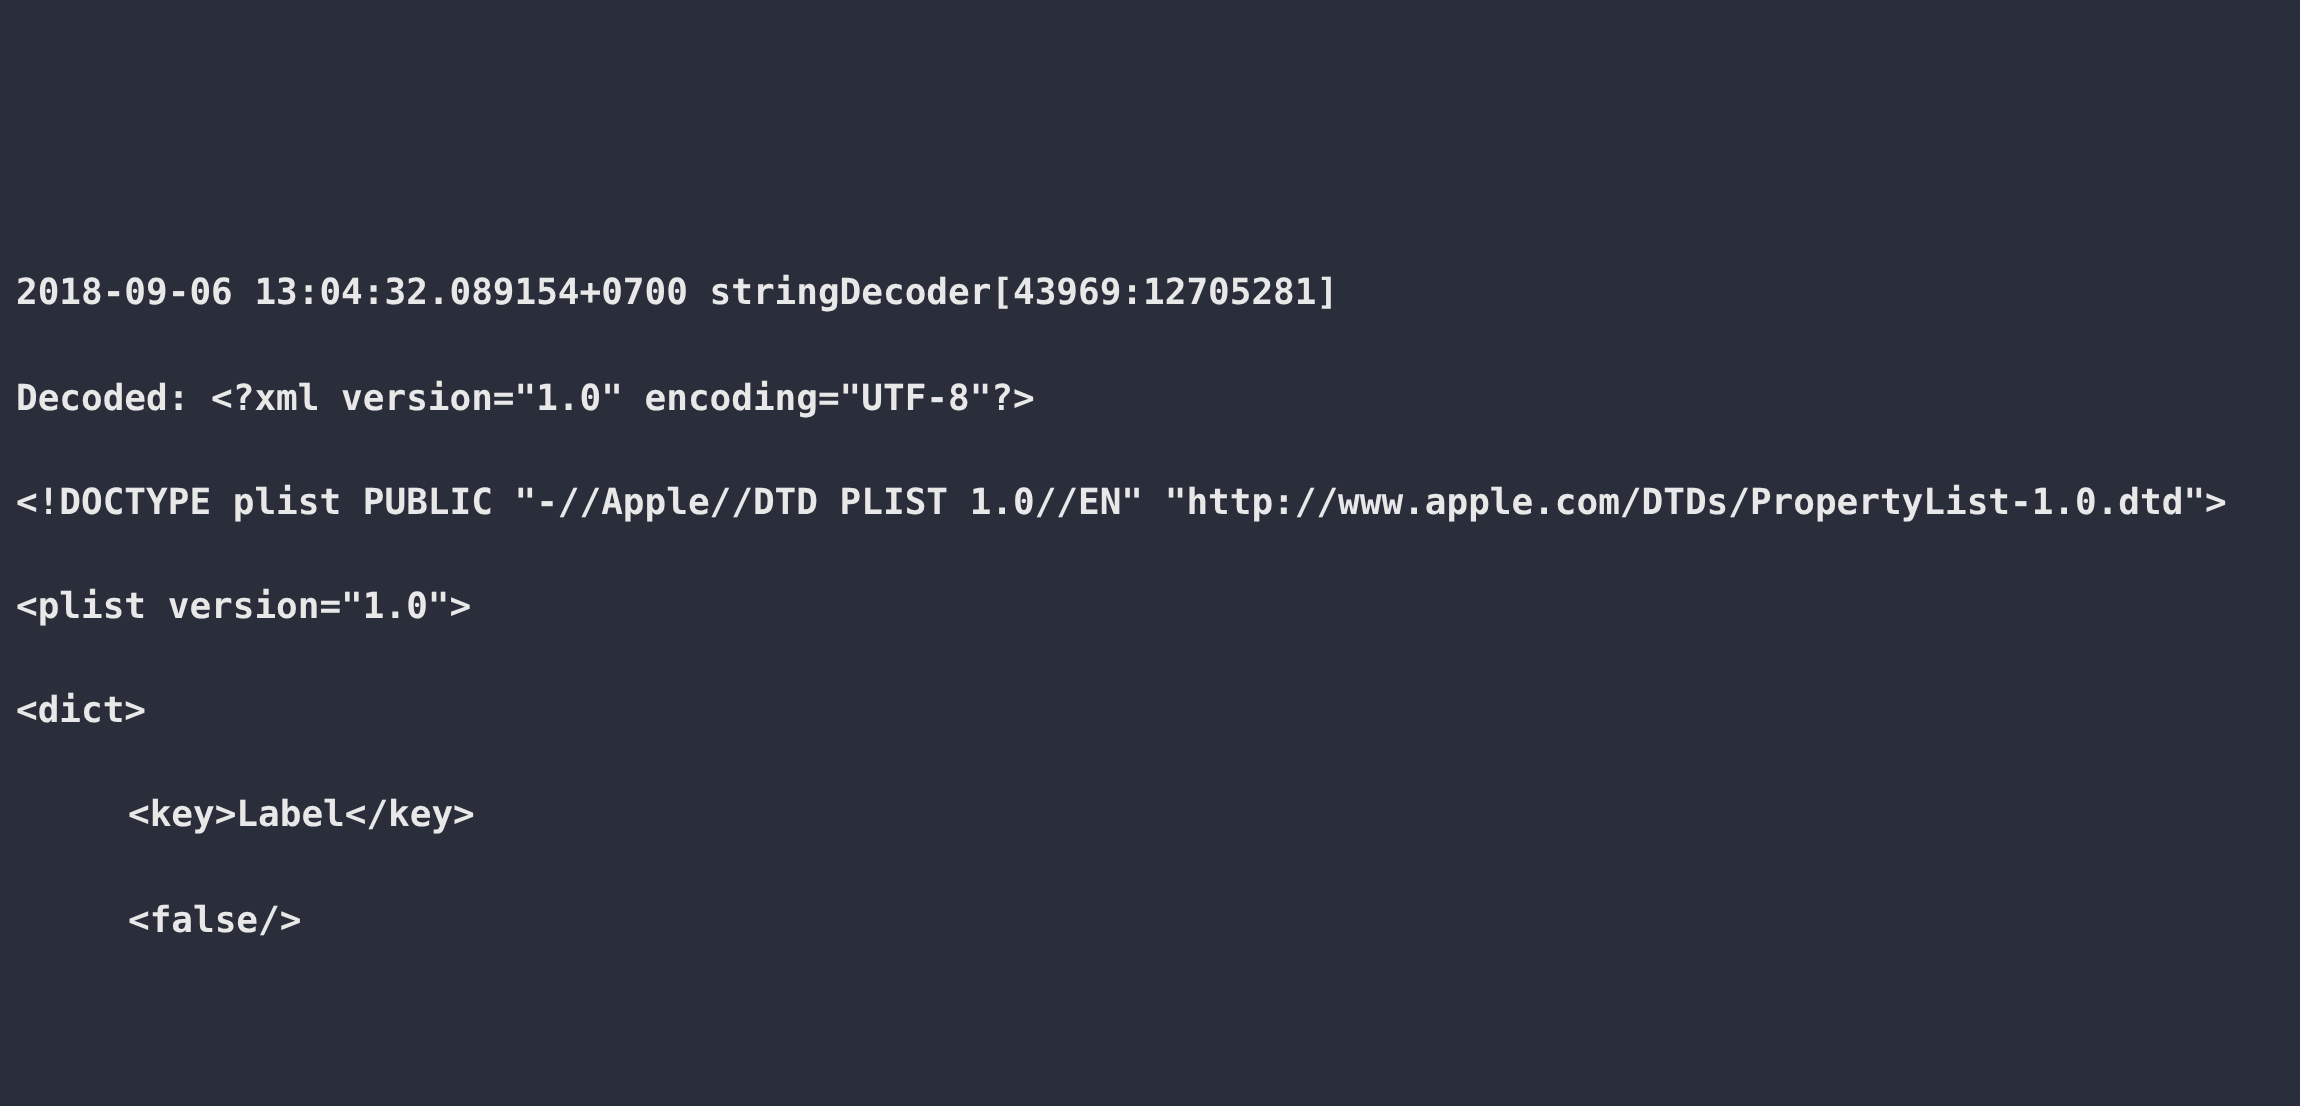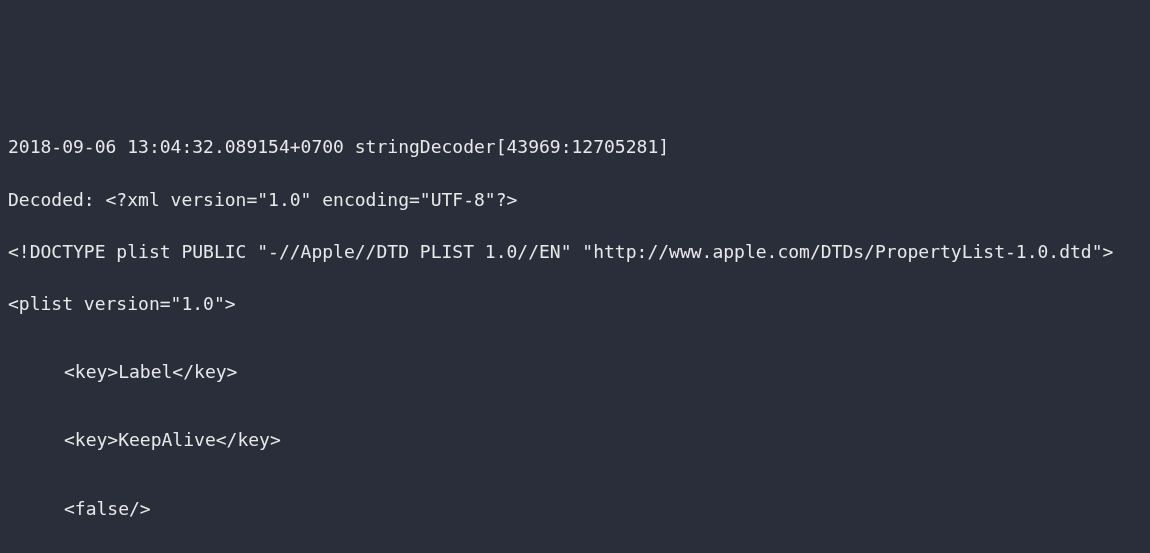--- a/index.html
+++ b/index.html
@@ -14,38 +14,38 @@
       font-size: 18px;
       line-height: 1.45;
       padding: 4px 8px;
       width: 1150px;
       height: 553px;
       overflow: hidden;
       white-space: pre;
     }
     .indent-1 {
       padding-left: 56px;
-      margin-top: 16px;
     }
     .line {
       display: block;
+      font-weight: bold;
     }
   </style>
 </head>
 <body>
 
 
 
 <div>
 <span class="line">2018-09-06 13:04:32.089154+0700 stringDecoder[43969:12705281]</span>
 <span class="line">Decoded: &lt;?xml version="1.0" encoding="UTF-8"?&gt;</span>
 <span class="line">&lt;!DOCTYPE plist PUBLIC "-//Apple//DTD PLIST 1.0//EN" "http://www.apple.com/DTDs/PropertyList-1.0.dtd"&gt;</span>
 <span class="line">&lt;plist version="1.0"&gt;</span>
+<span class="line">&lt;dict&gt;</span>
 <span class="line indent-1">&lt;key&gt;Label&lt;/key&gt;</span>
-<span class="line indent-1">&lt;key&gt;KeepAlive&lt;/key&gt;</span>
 <span class="line indent-1">&lt;false/&gt;</span>
 
 
 
 
 
 
 
 
 

